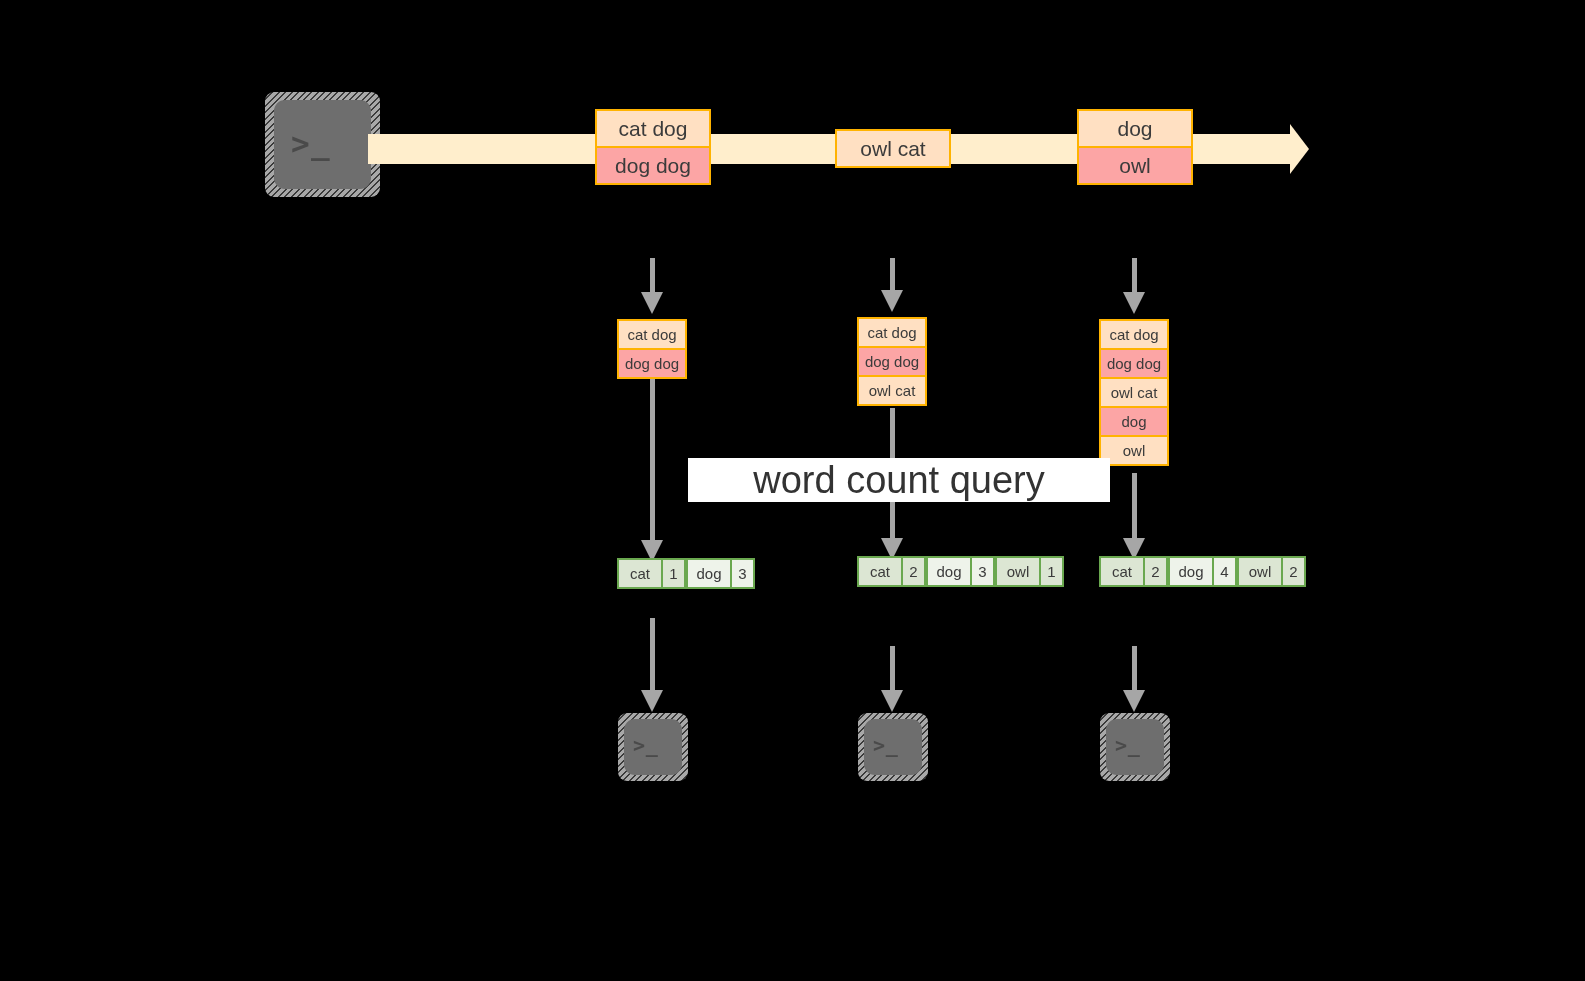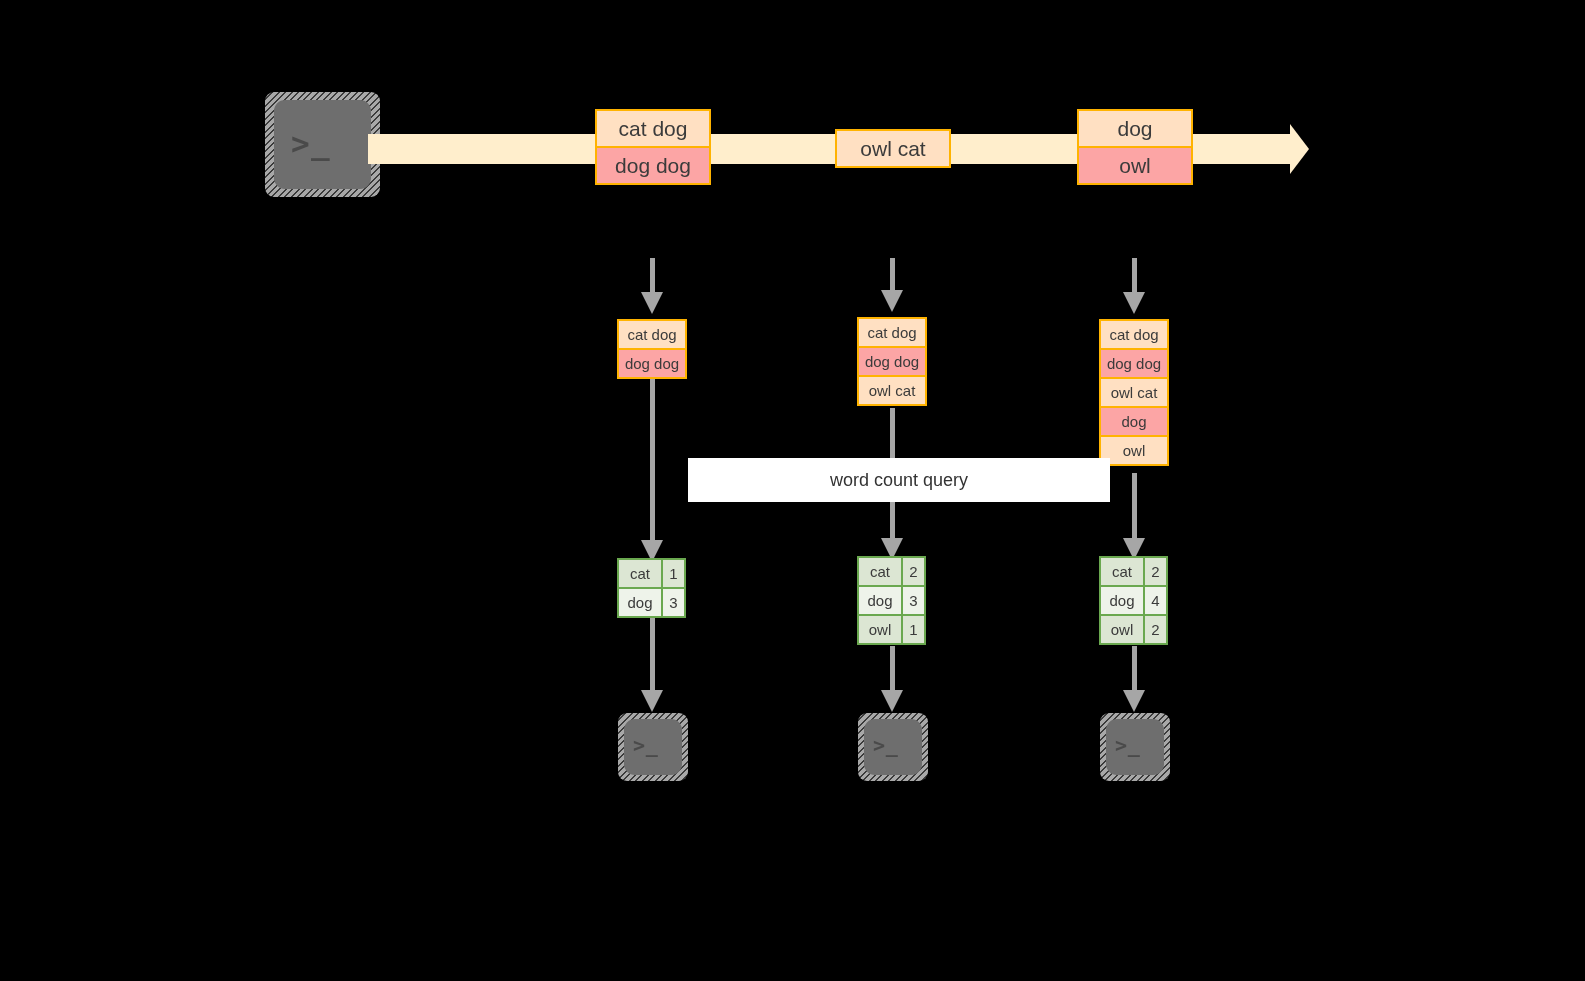--- a/index.html
+++ b/index.html
@@ -84,21 +84,21 @@
   .evt-row.light { background: #fca5a5; }
 
   .evt-big .evt-row  { height: 39px; font-size: 21px; }
   .evt-small .evt-row { height: 31px; font-size: 15px; }
 
   
   .res-table {
     position: absolute;
     box-sizing: border-box;
     display: flex;
-    flex-direction: column;
+    flex-direction: row;
   }
   .res-row {
     display: flex;
     height: 31px;
     margin-bottom: -2px;
   }
   .res-row:last-child { margin-bottom: 0; }
   .res-cell {
     box-sizing: border-box;
     border: 2px solid #6aa84f;
@@ -271,15 +271,15 @@
 
   <div class="vline" style="left:1132px; top:646px; height:52px;"></div>
   <div class="vhead" style="left:1123px; top:690px;"></div>
 
   <div class="terminal" style="left:1100px; top:713px; width:70px; height:68px;">
     <div class="hatch"></div>
     <div class="face" style="left:6px; top:6px; right:6px; bottom:6px;"></div>
     <div class="glyph" style="left:15px; top:22px; font-size:20px;">&gt;_</div>
   </div>
 
-  <div class="query-band" style="left:688px; top:458px; width:422px; height:44px; font-size:18px;">word count query</div>
+  <div class="query-band" style="left:688px; top:458px; width:422px; height:44px; font-size:38px;">word count query</div>
 
 </div>
 
 </body></html>

